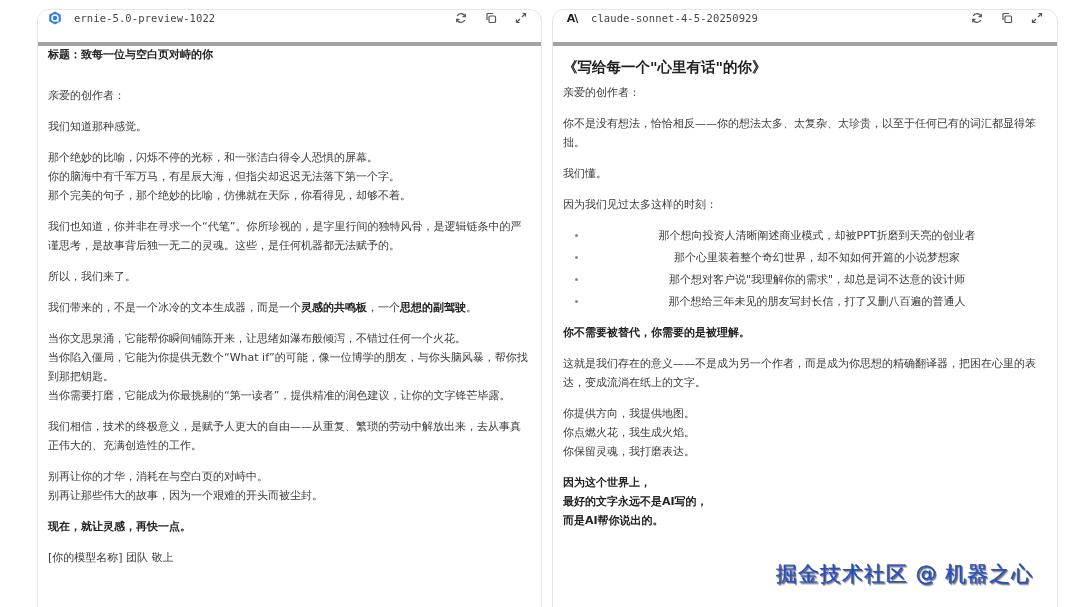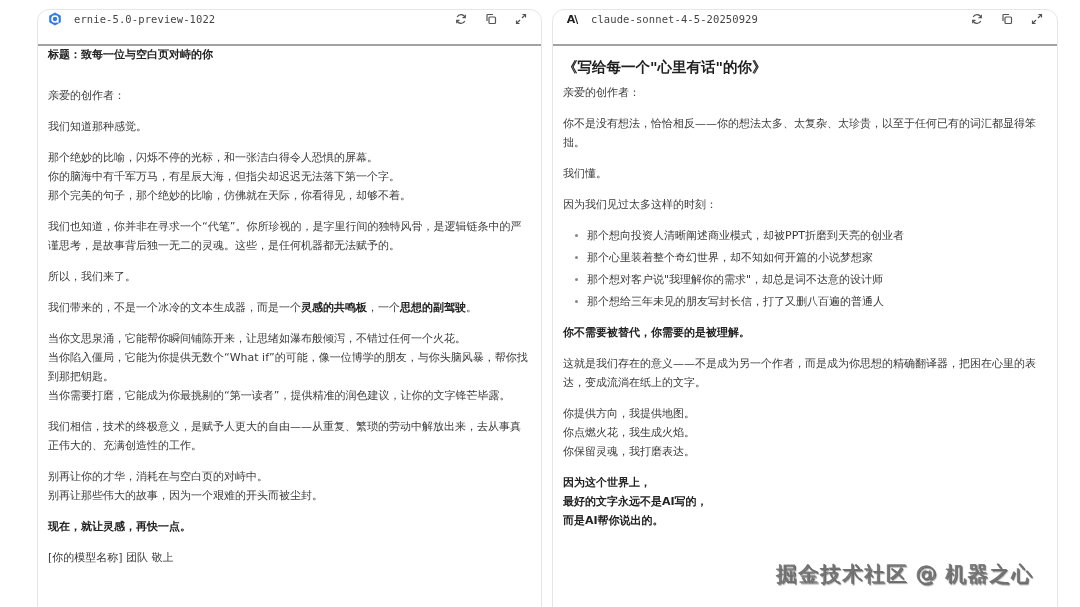--- a/index.html
+++ b/index.html
@@ -16,21 +16,21 @@
     border: 1px solid #e6e6e6;
     border-radius: 12px;
     overflow: hidden;
   }
   .panel.left { left: 37px; width: 505px; }
   .panel.right { left: 552px; width: 506px; }
   .panel-header {
     height: 36px;
     display: flex; align-items: center;
     padding: 0 12px 16px 10px;
-    border-bottom: 2px solid #a3a3a3;
+    border-bottom: 4px solid #a3a3a3;
   }
   .model-icon {
     width: 14px; height: 14px; margin-right: 12px;
     display: flex; align-items: center; justify-content: center;
     flex: 0 0 auto;
   }
   .model-name {
     font-family: "DejaVu Sans Mono", "Liberation Mono", monospace;
     font-size: 10.5px; color: #444; letter-spacing: 0.1px;
   }
@@ -46,28 +46,28 @@
   .panel.left .panel-body { padding-top: 0; }
   .panel.right .panel-body { padding-top: 9px; }
   p { margin-bottom: 12px; }
   .bold { font-weight: bold; color: #222; }
   h1.letter-title {
     font-size: 14.5px; font-weight: bold; color: #1f1f1f; line-height: 24px;
     margin-bottom: 4px;
   }
   .title-line { font-weight: bold; color: #222; margin-bottom: 23px; line-height: 17px; }
   ul.bullets { list-style: none; margin: 0 0 12px 0; padding-left: 0; }
-  ul.bullets li { position: relative; padding-left: 24px; margin-bottom: 3px; }
+  ul.bullets li { position: relative; padding-left: 24px; margin-bottom: 3px; text-align: center; }
   ul.bullets li::before {
     content: ""; position: absolute; left: 12px; top: 8px;
     width: 3px; height: 3px; border-radius: 50%; background: #888;
   }
   .watermark {
     position: absolute; left: 776px; top: 560px;
-    font-size: 21px; color: #737373; letter-spacing: 1px;
+    font-size: 21px; color: #1d4ed8; letter-spacing: 1px;
     text-shadow: 1px 1px 0 #6a6a6a, -0.5px -0.5px 0 #9a9a9a, 1.5px 1.5px 1px rgba(0,0,0,0.35);
     white-space: nowrap;
   }
 </style>
 </head>
 <body>
 
 <div class="stage">
 
   <section class="panel left">

